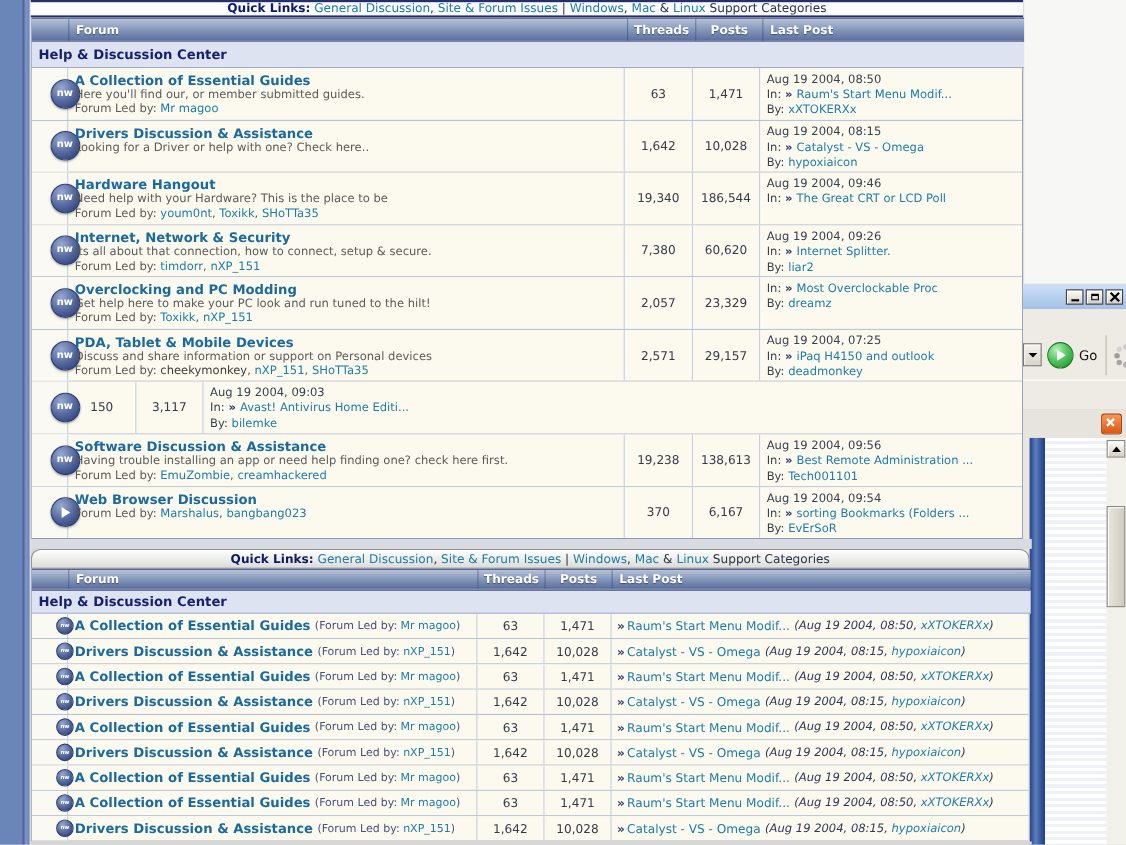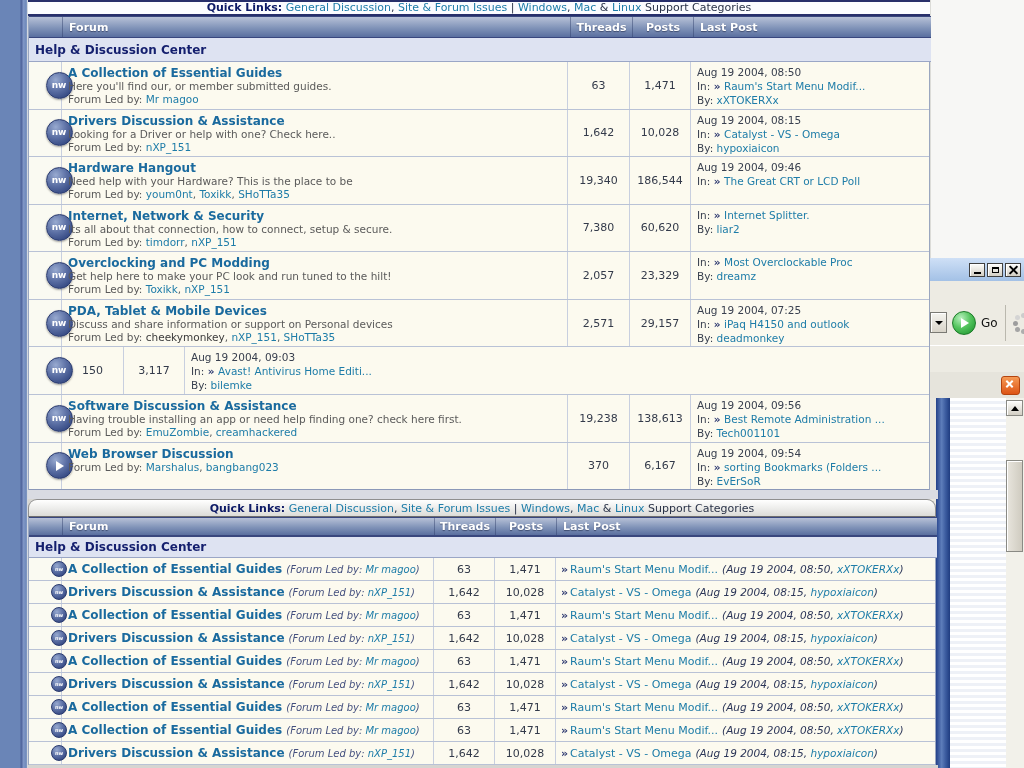--- a/index.html
+++ b/index.html
@@ -103,21 +103,21 @@
 
   
   .sec2{width:908px;background:#fcfaef;border-left:1px solid #9aa6bf;border-right:1px solid #9aa6bf;box-sizing:border-box;}
   .row2{display:flex;align-items:center;height:22px;background:#fcfaef;border-bottom:1px solid #b9c2d6;font-size:11px;overflow:hidden;}
   .c2-icon{width:33px;box-sizing:border-box;align-self:stretch;display:flex;align-items:center;justify-content:center;background:#fafaf2;border-right:1px solid #c8cfdf;}
   .c2-forum{width:372px;box-sizing:border-box;padding-left:6px;border-right:1px solid #c8cfdf;align-self:stretch;display:flex;align-items:center;white-space:nowrap;overflow:hidden;}
   .c2-threads{width:61px;box-sizing:border-box;align-self:stretch;display:flex;align-items:center;justify-content:center;border-right:1px solid #c8cfdf;color:#333a4a;}
   .c2-posts{width:61px;box-sizing:border-box;align-self:stretch;display:flex;align-items:center;justify-content:center;border-right:1px solid #c8cfdf;color:#333a4a;}
   .c2-last{flex:1;box-sizing:border-box;padding-left:5px;align-self:stretch;display:flex;align-items:center;white-space:nowrap;overflow:hidden;}
   .r2-title{color:#1a6a9e;font-weight:bold;font-size:12px;}
-  .r2-led{font-style:italic;font-size:10px;color:#44507e;margin-left:4px;}
+  .r2-led{font-size:10px;color:#44507e;margin-left:4px;}
   .r2-led a{color:#1d7ca8;}
   .r2-topic{color:#1d7ca8;margin-left:2px;}
   .r2-meta{font-style:italic;font-size:10.5px;color:#2c3658;margin-left:4px;}
   .r2-meta a{color:#1d7ca8;}
   .bottom-gap{width:910px;height:8px;background:#d6d5d1;}
 
   
   .sw-top{position:absolute;left:930px;top:0;width:94px;height:258px;background:#f7f7f5;border-left:1px solid #dcdcd8;z-index:1;}
   .sw-titlebar{
     position:absolute;left:930px;top:258px;width:94px;height:23px;z-index:1;
@@ -224,21 +224,20 @@
     </div>
   </div>
 
   <div class="row1">
     <div class="c1-icon">
       <span class="nw-icon">nw</span>
     </div>
     <div class="c1-forum">
       <a class="f-title">Drivers Discussion &amp; Assistance</a>
       <div class="f-desc">Looking for a Driver or help with one? Check here..</div>
-      <div class="f-led"><span>Forum Led by: </span><span><a class="leader-link">nXP_151</a></span></div>
     </div>
     <div class="c1-threads">1,642</div>
     <div class="c1-posts">10,028</div>
     <div class="c1-last">
       <div class="lp-date">Aug 19 2004, 08:15</div>
       <div class="lp-in"><span class="lp-label">In: </span><span class="arrowsym">» </span><a class="lp-link">Catalyst - VS - Omega</a></div>
       <div class="lp-by"><span class="lp-label">By: </span><a class="lp-link">hypoxiaicon</a></div>
     </div>
   </div>
 
@@ -264,20 +263,21 @@
       <span class="nw-icon">nw</span>
     </div>
     <div class="c1-forum">
       <a class="f-title">Internet, Network &amp; Security</a>
       <div class="f-desc">Its all about that connection, how to connect, setup &amp; secure.</div>
       <div class="f-led"><span>Forum Led by: </span><span><a class="leader-link">timdorr</a>, <a class="leader-link">nXP_151</a></span></div>
     </div>
     <div class="c1-threads">7,380</div>
     <div class="c1-posts">60,620</div>
     <div class="c1-last">
+      <div class="lp-date">Aug 19 2004, 09:26</div>
       <div class="lp-in"><span class="lp-label">In: </span><span class="arrowsym">» </span><a class="lp-link">Internet Splitter.</a></div>
       <div class="lp-by"><span class="lp-label">By: </span><a class="lp-link">liar2</a></div>
     </div>
   </div>
 
   <div class="row1">
     <div class="c1-icon">
       <span class="nw-icon">nw</span>
     </div>
     <div class="c1-forum">

